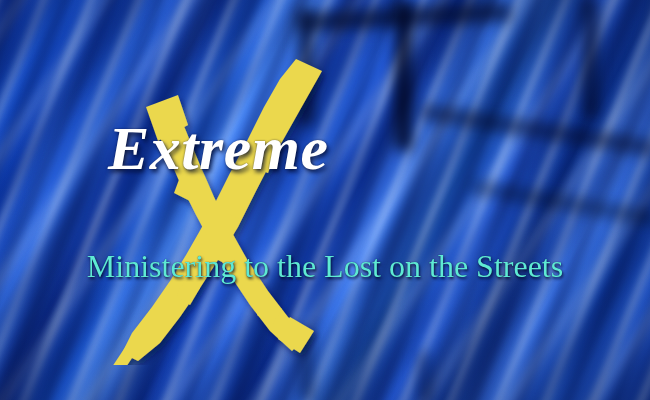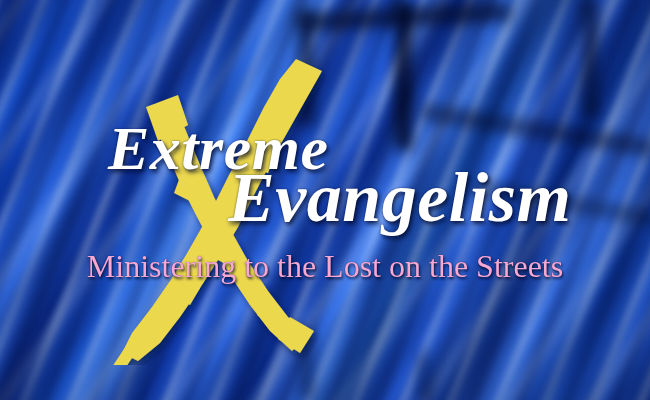--- a/index.html
+++ b/index.html
@@ -157,21 +157,21 @@
     font-size: 70px;
   }
 
   
   .tagline {
     position: absolute;
     width: 650px;
     text-align: center;
     font-family: "Liberation Serif", serif;
     font-weight: 400;
-    color: #f9a8d4;
+    color: #5eead4;
     white-space: nowrap;
     text-shadow:
       1px 2px 3px rgba(0, 6, 36, 0.85),
       0 0 1px rgba(0, 8, 40, 0.6);
   }
   #tagline-1 {
     left: 0;
     top: 248px;
     font-size: 32px;
   }
@@ -231,18 +231,17 @@
 
         <path d="M230 262 L254 276 L240 298 L218 284 Z"></path>
 
         <path d="M72 282 L82 288 L26 372 L16 366 Z"></path>
       </g>
     </svg>
   </div>
 
   <div class="wordmark">
     <div class="logo-word" id="word-extreme">Extreme</div>
-    <div class="logo-word" id="word-evangelism">Evangelism</div>
   </div>
 
   <div class="tagline" id="tagline-1">Ministering to the Lost on the Streets</div>
 
 </div>
 
 </body></html>

